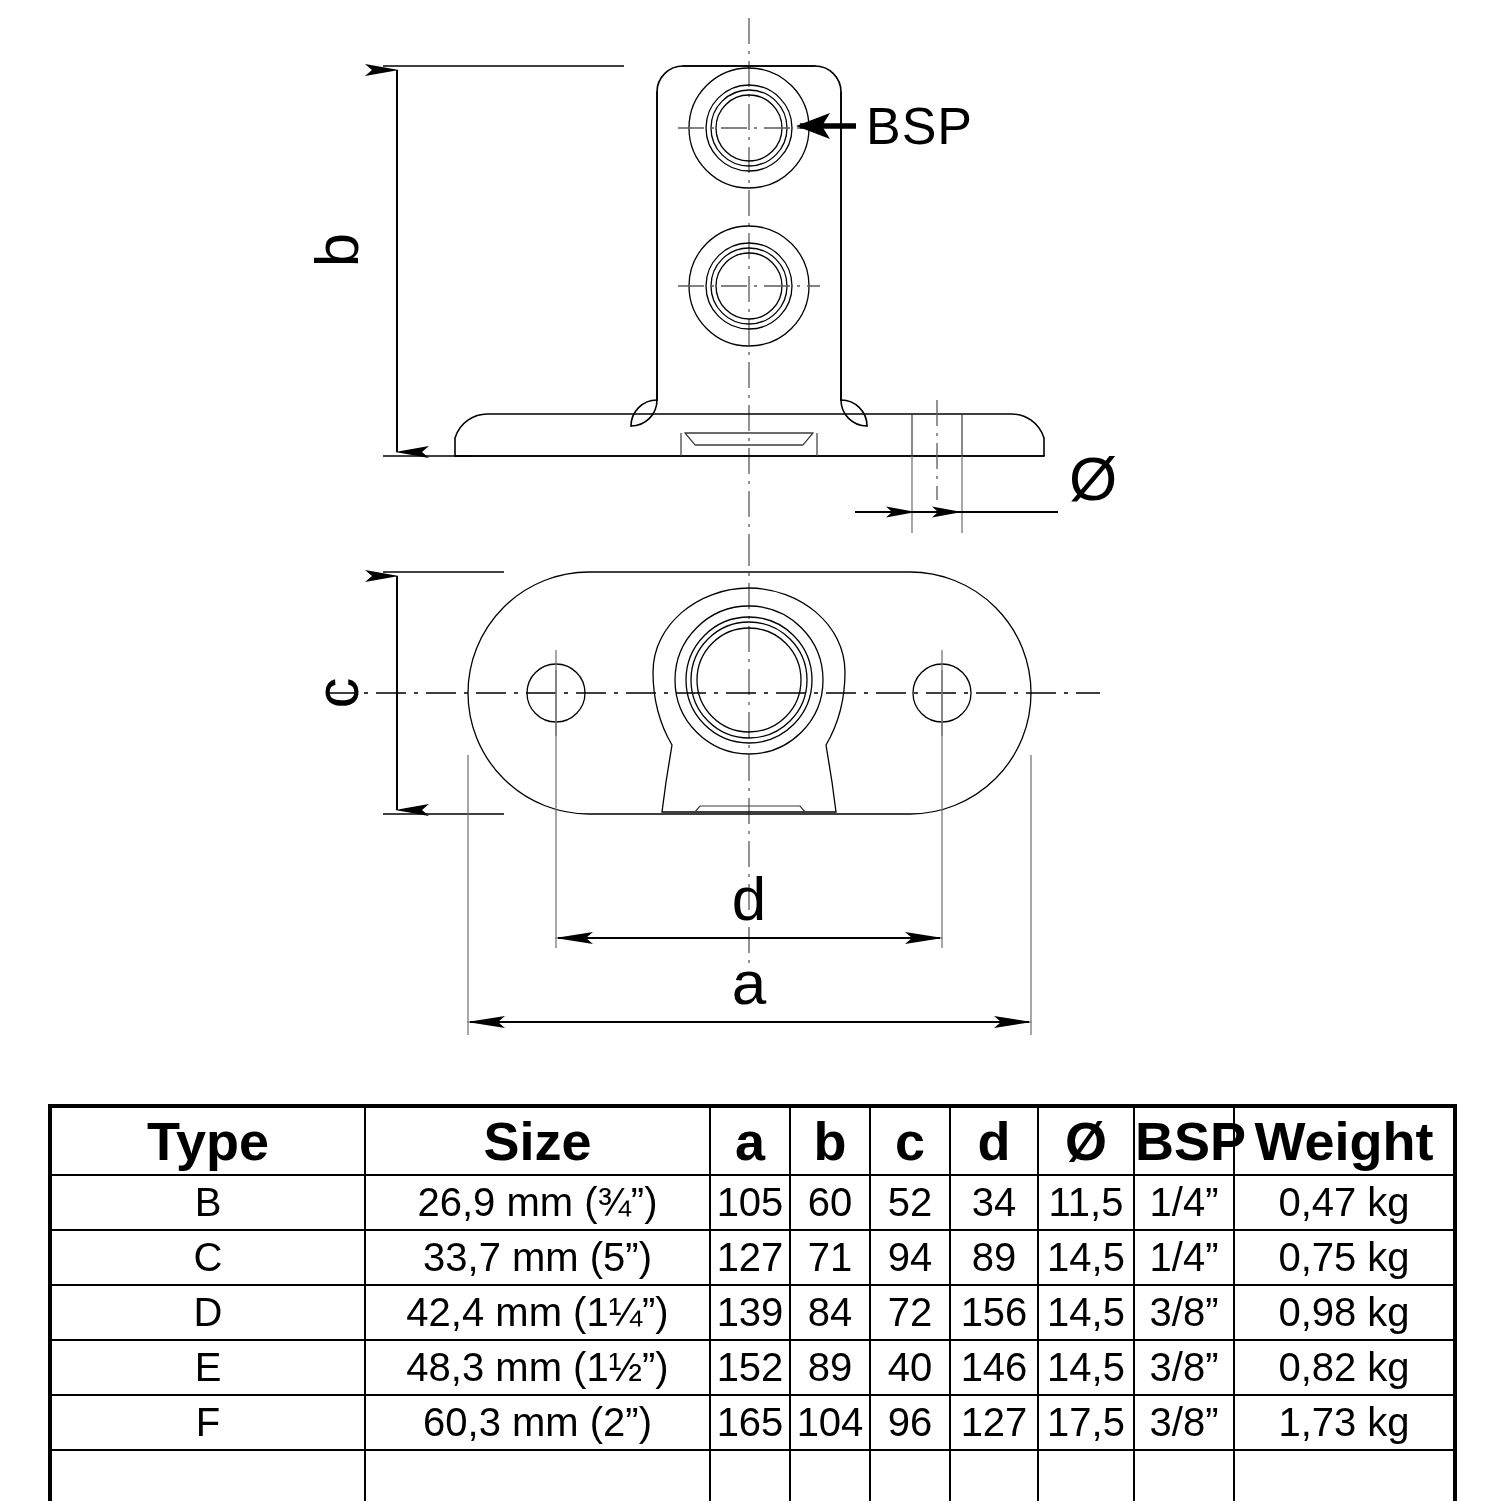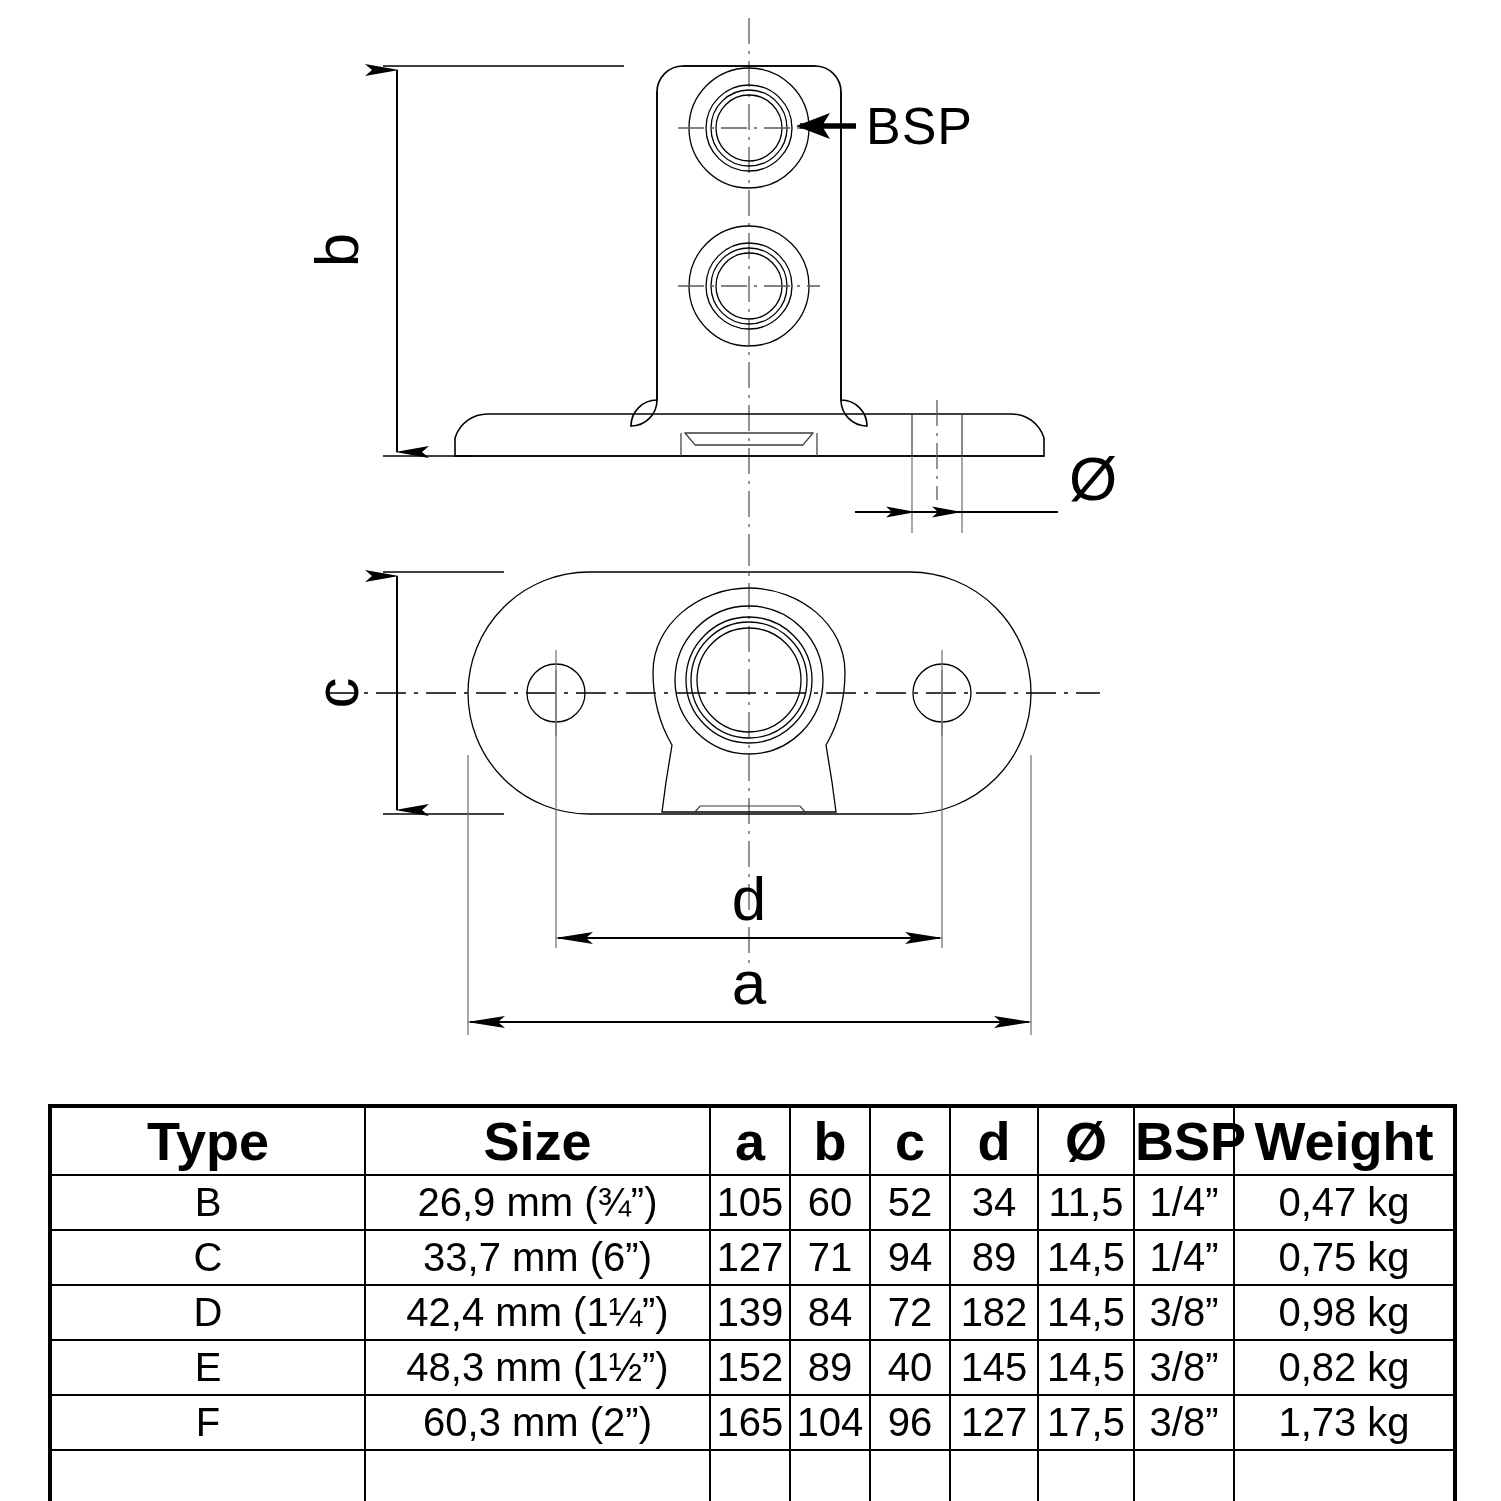--- a/index.html
+++ b/index.html
@@ -359,47 +359,47 @@
         <td>105</td>
         <td>60</td>
         <td>52</td>
         <td>34</td>
         <td>11,5</td>
         <td>1/4”</td>
         <td>0,47 kg</td>
       </tr>
       <tr>
         <td>C</td>
-        <td>33,7 mm (6”)</td>
+        <td>33,7 mm (5”)</td>
         <td>127</td>
         <td>71</td>
         <td>94</td>
         <td>89</td>
         <td>14,5</td>
         <td>1/4”</td>
         <td>0,75 kg</td>
       </tr>
       <tr>
         <td>D</td>
         <td>42,4 mm (1¼”)</td>
         <td>139</td>
         <td>84</td>
         <td>72</td>
-        <td>182</td>
+        <td>156</td>
         <td>14,5</td>
         <td>3/8”</td>
         <td>0,98 kg</td>
       </tr>
       <tr>
         <td>E</td>
         <td>48,3 mm (1½”)</td>
         <td>152</td>
         <td>89</td>
         <td>40</td>
-        <td>145</td>
+        <td>146</td>
         <td>14,5</td>
         <td>3/8”</td>
         <td>0,82 kg</td>
       </tr>
       <tr>
         <td>F</td>
         <td>60,3 mm (2”)</td>
         <td>165</td>
         <td>104</td>
         <td>96</td>

